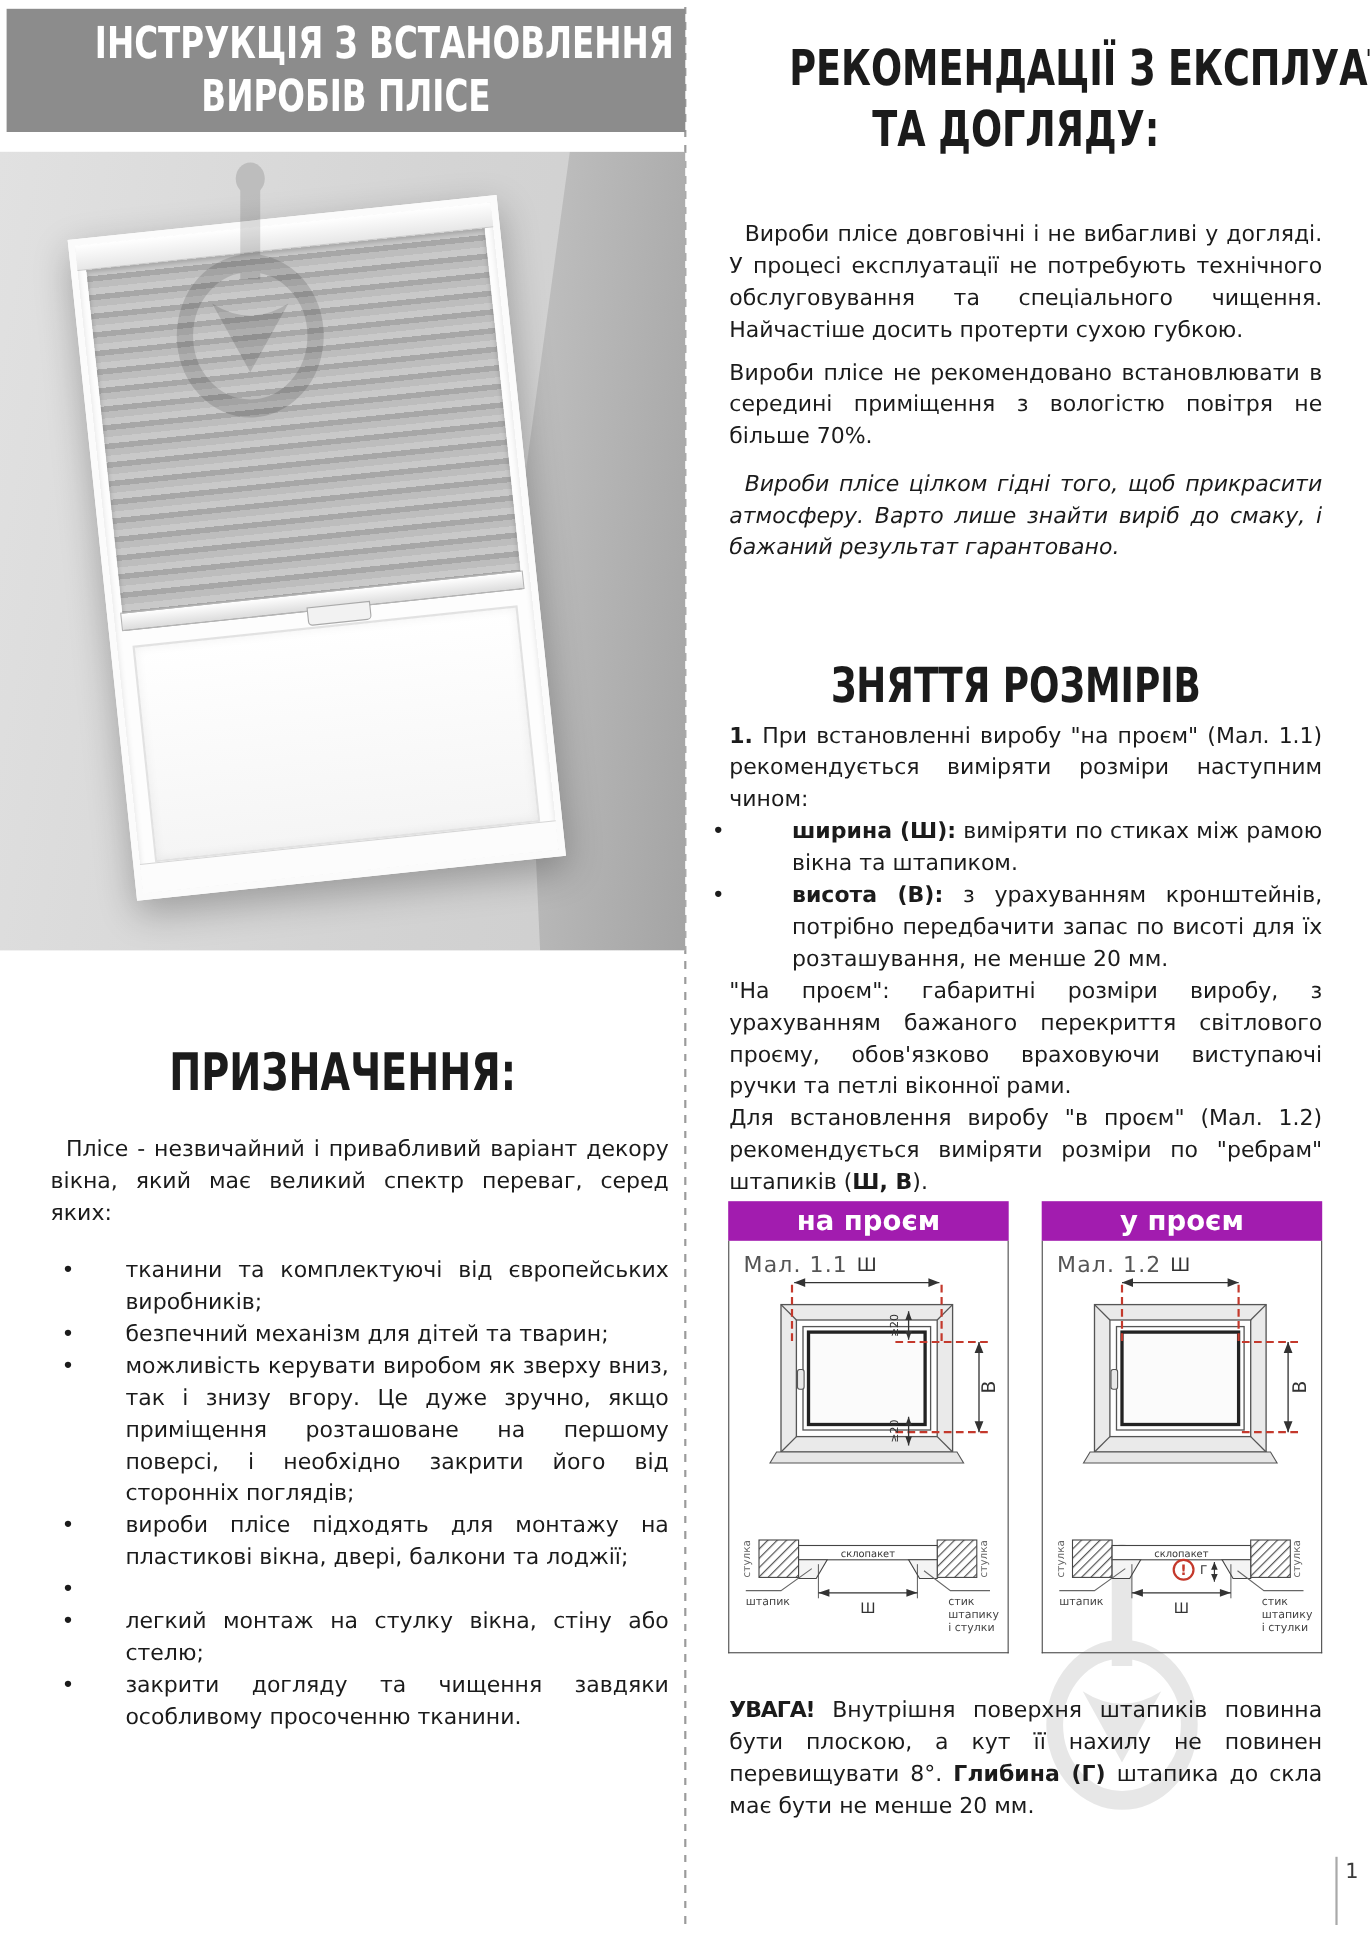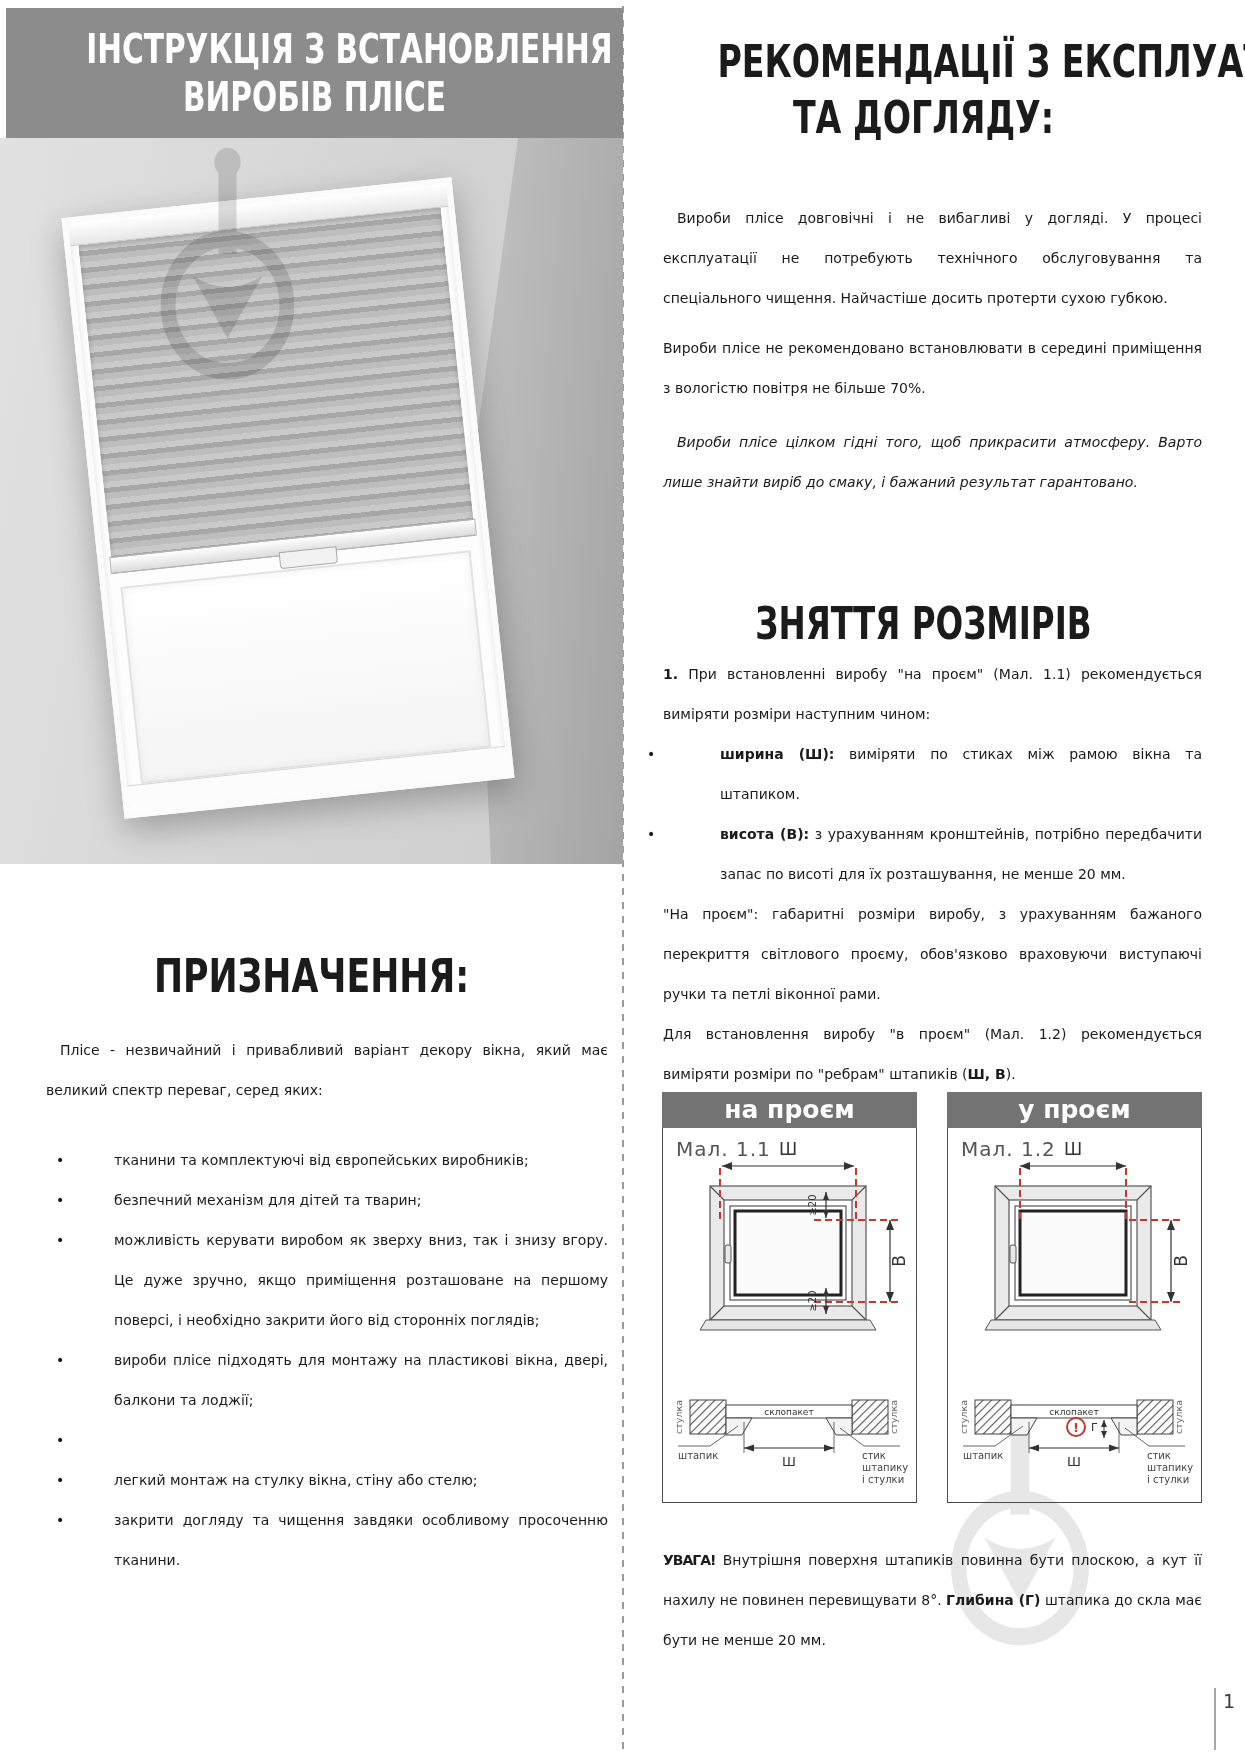--- a/index.html
+++ b/index.html
@@ -11,21 +11,21 @@
   .abs{position:absolute;}
   
   .divider{
     position:absolute;left:622px;top:6px;bottom:6px;width:2px;
     background:repeating-linear-gradient(180deg,#9b9b9b 0 7px,transparent 7px 14px);
   }
   
   .cond{font-weight:700;transform:scaleX(.74);transform-origin:50% 0;white-space:nowrap;}
   
   .band{
-    left:6px;top:8px;width:617px;height:130px;background:#8c8c8c;color:#fff;
+    left:6px;top:8px;width:617px;height:112px;background:#8c8c8c;color:#fff;
     display:flex;flex-direction:column;justify-content:center;
   }
   .band .cond{font-size:40px;line-height:48px;text-align:center;}
   
   .photo{
     left:0;top:138px;width:623px;height:726px;overflow:hidden;
     background:linear-gradient(100deg,#e1e1e1 0%,#d4d4d4 55%,#cdcdcd 100%);
   }
   .reveal{
     position:absolute;top:0;right:0;bottom:0;width:150px;
@@ -56,21 +56,21 @@
     flex:1;margin:14px 14px 0 14px;background:linear-gradient(180deg,#ffffff,#f5f5f5);
     border:2px solid #e2e2e2;box-shadow:inset 0 0 10px rgba(0,0,0,.06);
   }
   .w-bottom{height:26px;background:#fcfcfc;border-top:1px solid #d6d6d6;}
   
   .wm{position:absolute;pointer-events:none;}
   .wm svg{width:100%;height:100%;}
   .wm-photo{left:145px;top:6px;width:165px;height:242px;color:#000;opacity:.13;}
   .wm-right{left:935px;top:1400px;width:170px;height:252px;color:#000;opacity:.09;}
   
-  .body-txt{font-size:14px;line-height:40px;text-align:justify;}
+  .body-txt{font-size:20px;line-height:29px;text-align:justify;}
   .indent{text-indent:14px;}
   p{margin:0;}
   .lflow{left:46px;width:562px;}
   .purpose-h{left:0;top:948px;width:623px;}
   .purpose-h .cond{font-size:47px;line-height:56px;text-align:center;}
   .list li{display:flex;list-style:none;}
   .list{margin:0;padding:0;}
   .dot{width:58px;padding-left:10px;flex:none;}
   .li-text{flex:1;text-align:justify;}
   .rcol{left:645px;width:557px;}
@@ -84,21 +84,21 @@
   .zn-h{top:598px;}
   .zn-h .cond{font-size:44px;line-height:52px;text-align:center;}
   .rflow2{top:654px;}
   .rflow2 > p{margin-left:18px;}
   .rflow2 .list .dot{width:73px;padding-left:2px;}
   .cond-inline{font-weight:700;letter-spacing:-1px;}
   
   .figs{left:662px;top:1092px;width:540px;display:flex;gap:30px;}
   .fig{width:255px;flex:none;}
   .fig-header{
-    height:36px;background:#737373;color:#fff;font-weight:700;font-size:25px;
+    height:36px;background:#a21caf;color:#fff;font-weight:700;font-size:25px;
     line-height:36px;text-align:center;
   }
   .fig-body{height:374px;border:1.5px solid #4a4a4a;border-top:none;background:transparent;}
   .fig-body svg{width:100%;height:100%;display:block;font-family:"DejaVu Sans","Liberation Sans",sans-serif;}
   
   .attention{left:663px;top:1540px;width:539px;}
   .pageline{left:1214px;top:1688px;width:2px;height:62px;background:#a9a9a9;}
   .pagenum{left:1223px;top:1690px;font-size:19px;color:#3a3a3a;}
 </style>
 </head>

